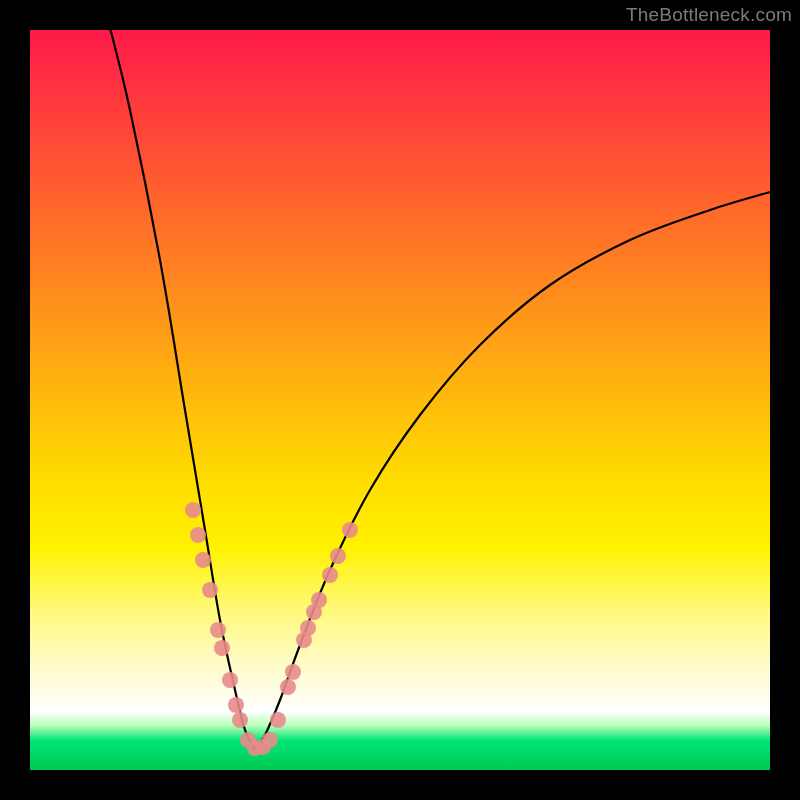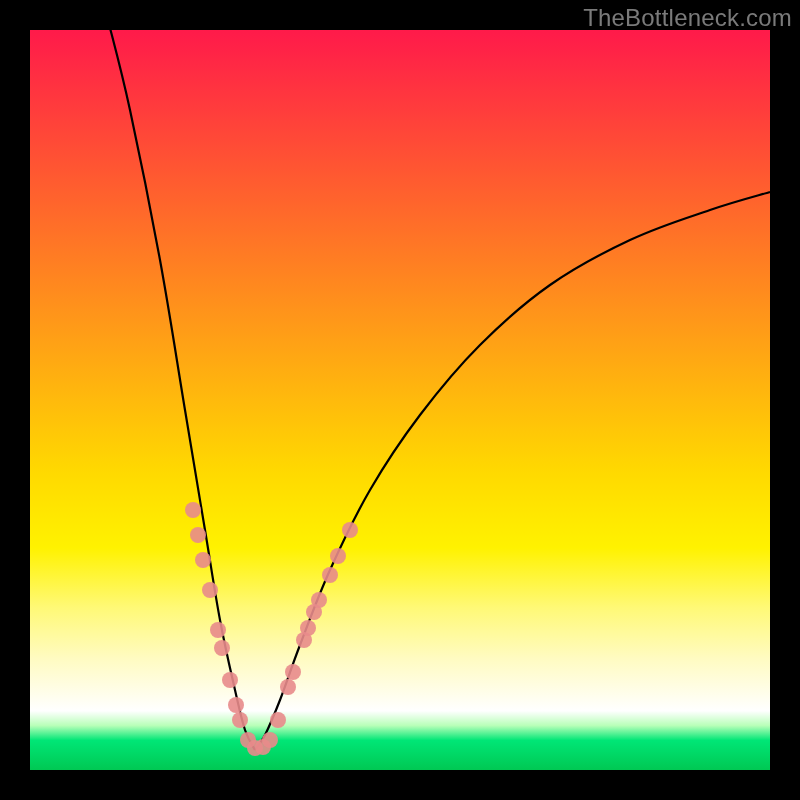--- a/index.html
+++ b/index.html
@@ -31,21 +31,21 @@
       #b8ffb8 94%,
       #00e676 96%,
       #00c853 100%
     );
   }
   .watermark {
     position: absolute;
     top: 4px;
     right: 8px;
     font-family: Arial, Helvetica, sans-serif;
-    font-size: 24px;
+    font-size: 19px;
     color: #7a7a7a;
     letter-spacing: 0.2px;
     user-select: none;
   }
   svg.curves {
     position: absolute;
     left: 0;
     top: 0;
     width: 740px;
     height: 740px;

